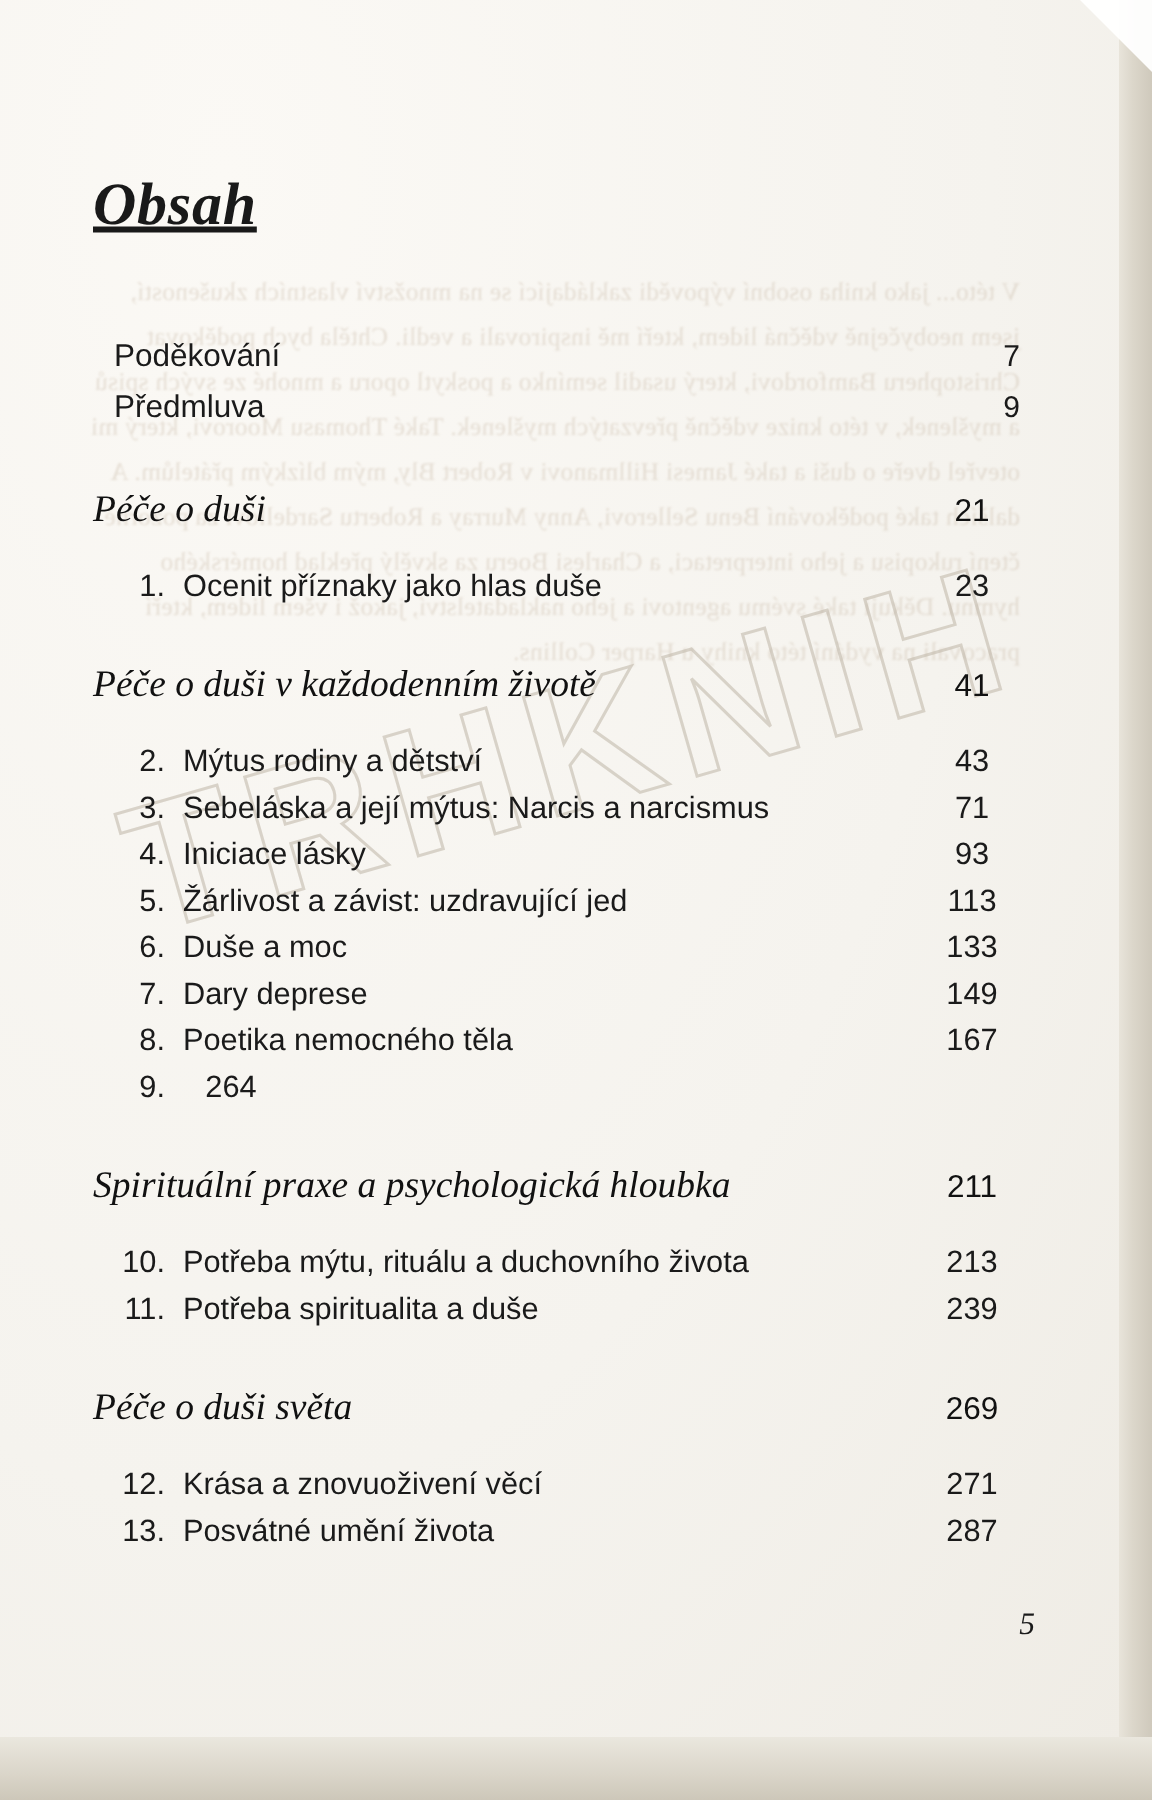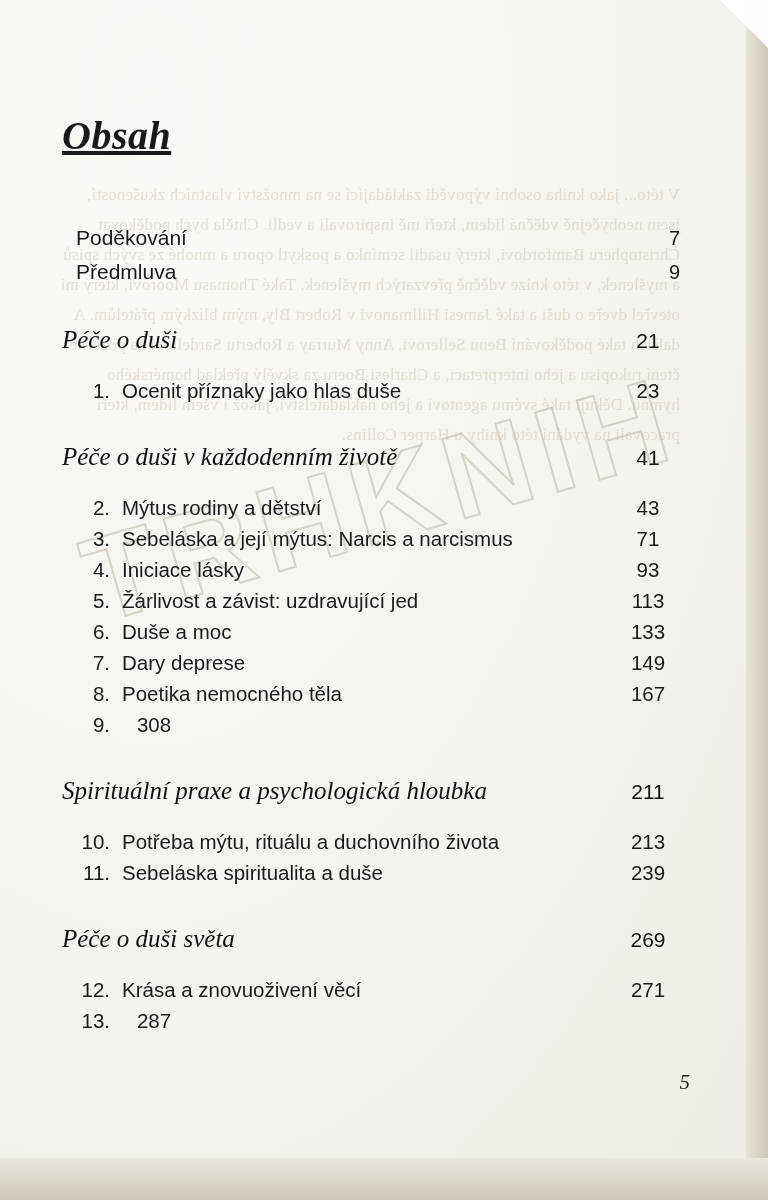--- a/index.html
+++ b/index.html
@@ -246,49 +246,50 @@
       <span class="label">Dary deprese</span>
       <span class="page-no">149</span>
     </div>
     <div class="entry chapter">
       <span class="num">8.</span>
       <span class="label">Poetika nemocného těla</span>
       <span class="page-no">167</span>
     </div>
     <div class="entry chapter">
       <span class="num">9.</span>
-      <span class="page-no">308</span>
+      <span class="page-no">264</span>
     </div>
 
     <div class="entry part">
       <span class="label">Spirituální praxe a psychologická hloubka</span>
       <span class="page-no">211</span>
     </div>
     <div class="gap-sm"></div>
     <div class="entry chapter">
       <span class="num">10.</span>
       <span class="label">Potřeba mýtu, rituálu a duchovního života</span>
       <span class="page-no">213</span>
     </div>
     <div class="entry chapter">
       <span class="num">11.</span>
-      <span class="label">Sebeláska spiritualita a duše</span>
+      <span class="label">Potřeba spiritualita a duše</span>
       <span class="page-no">239</span>
     </div>
 
     <div class="entry part">
       <span class="label">Péče o duši světa</span>
       <span class="page-no">269</span>
     </div>
     <div class="gap-sm"></div>
     <div class="entry chapter">
       <span class="num">12.</span>
       <span class="label">Krása a znovuoživení věcí</span>
       <span class="page-no">271</span>
     </div>
     <div class="entry chapter">
       <span class="num">13.</span>
+      <span class="label">Posvátné umění života</span>
       <span class="page-no">287</span>
     </div>
   </div>
 
   <div class="folio">5</div>
 </div>
 
 </body></html>

